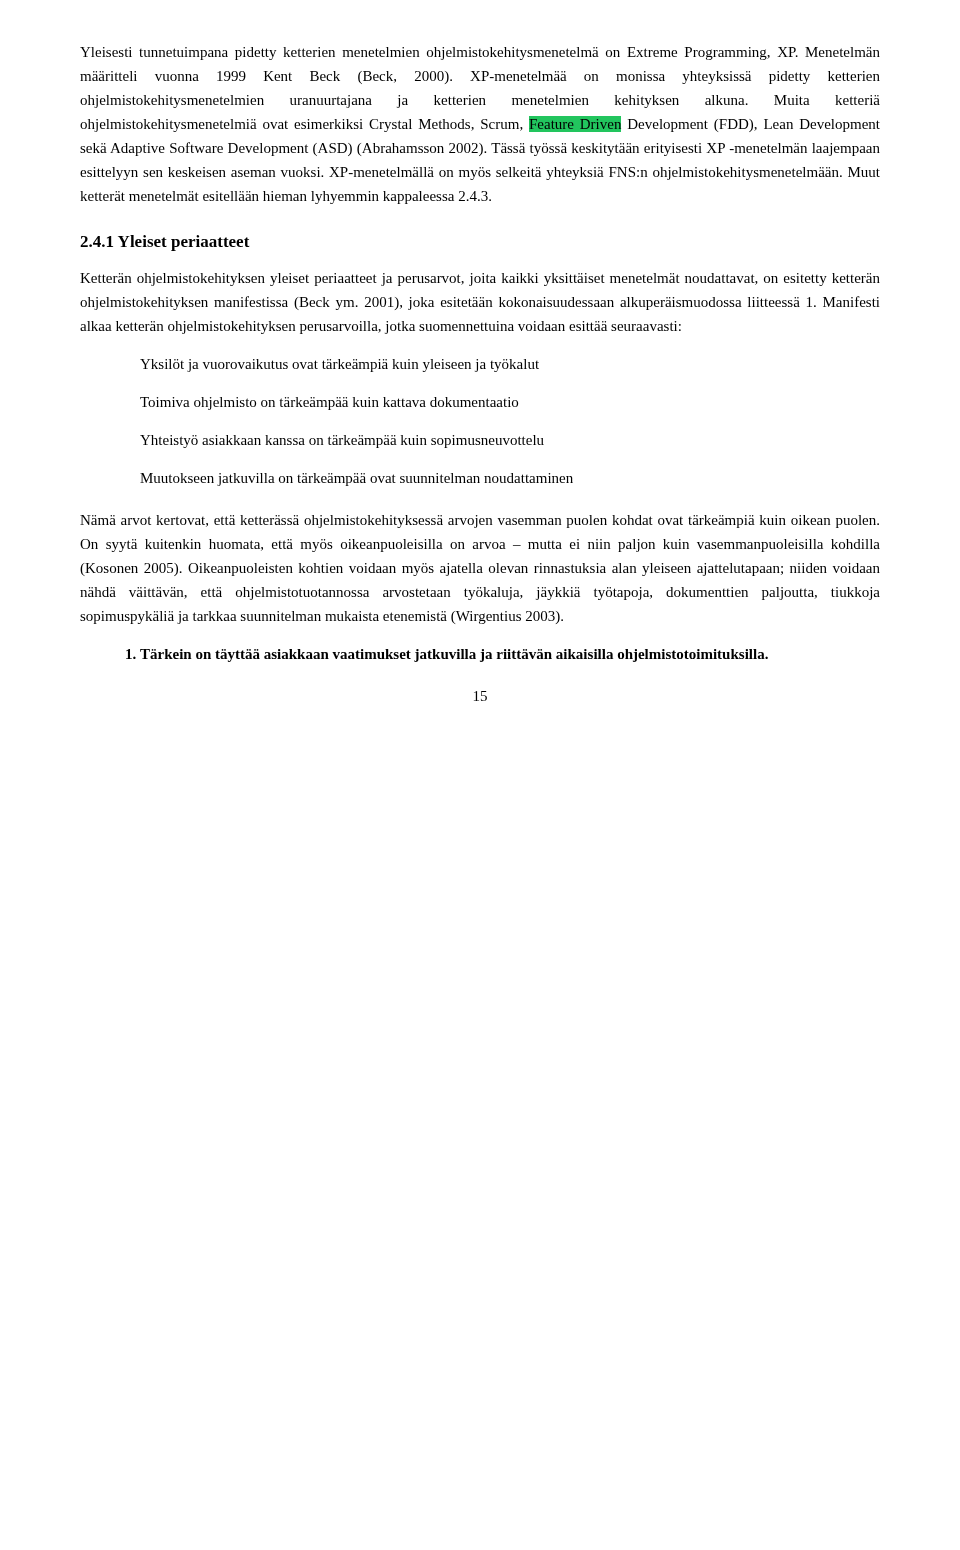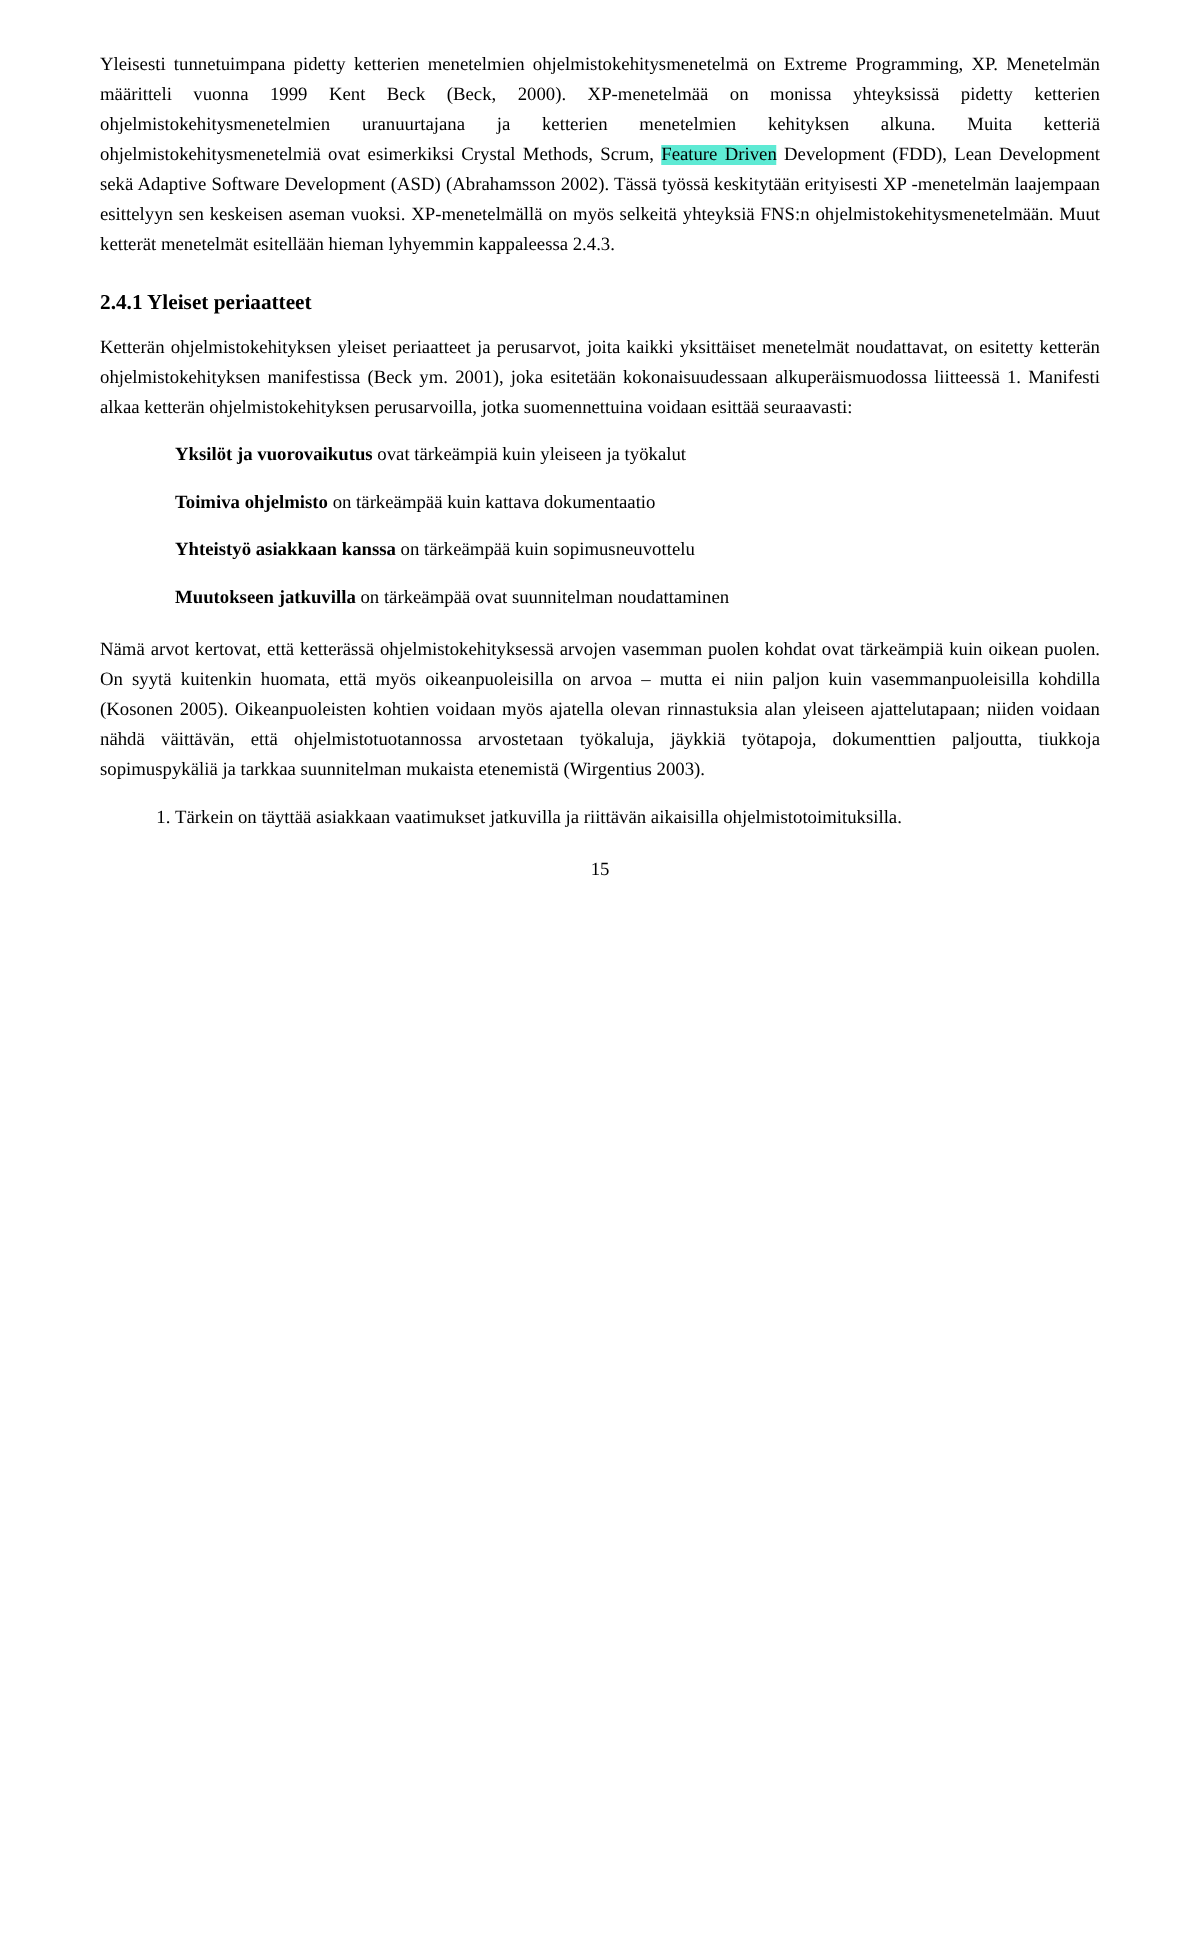--- a/index.html
+++ b/index.html
@@ -24,21 +24,21 @@
       position: relative;
     }
 
     .paragraph {
       text-align: justify;
       line-height: 1.6;
       margin-bottom: 14px;
     }
 
     .highlight {
-      background-color: #5eead4;
+      background-color: #22c55e;
     }
 
     .section-heading {
       font-size: 17px;
       font-weight: bold;
       margin-top: 24px;
       margin-bottom: 14px;
       font-family: Liberation Serif, serif;
     }
 
@@ -48,39 +48,40 @@
       margin-bottom: 18px;
     }
 
     .indented-item {
       margin-bottom: 14px;
       line-height: 1.6;
       text-align: left;
     }
 
     .bold-phrase {
-      font-weight: bold;
+      font-weight: normal;
       margin-top: 13px;
     }
 
     .page-number {
       text-align: center;
       margin-top: 22px;
       font-size: 15px;
     }
 
     .ordered-list {
       margin-left: 60px;
       margin-top: 14px;
     }
 
     .ordered-list li {
       text-align: justify;
       line-height: 1.6;
       margin-bottom: 10px;
+      font-weight: bold;
     }
   </style>
 </head>
 <body>
 
 <div class="page">
 
   <p class="paragraph">
     Yleisesti tunnetuimpana pidetty ketterien menetelmien ohjelmistokehitysmenetelmä on Extreme Programming, XP. Menetelmän määritteli vuonna 1999 Kent Beck (Beck, 2000). XP-menetelmää on monissa yhteyksissä pidetty ketterien ohjelmistokehitysmenetelmien uranuurtajana ja ketterien menetelmien kehityksen alkuna. Muita ketteriä ohjelmistokehitysmenetelmiä ovat esimerkiksi Crystal Methods, Scrum, <span class="highlight">Feature Driven</span> Development (FDD), Lean Development sekä Adaptive Software Development (ASD) (Abrahamsson 2002). Tässä työssä keskitytään erityisesti XP -menetelmän laajempaan esittelyyn sen keskeisen aseman vuoksi. XP-menetelmällä on myös selkeitä yhteyksiä FNS:n ohjelmistokehitysmenetelmään. Muut ketterät menetelmät esitellään hieman lyhyemmin kappaleessa 2.4.3.
   </p>

